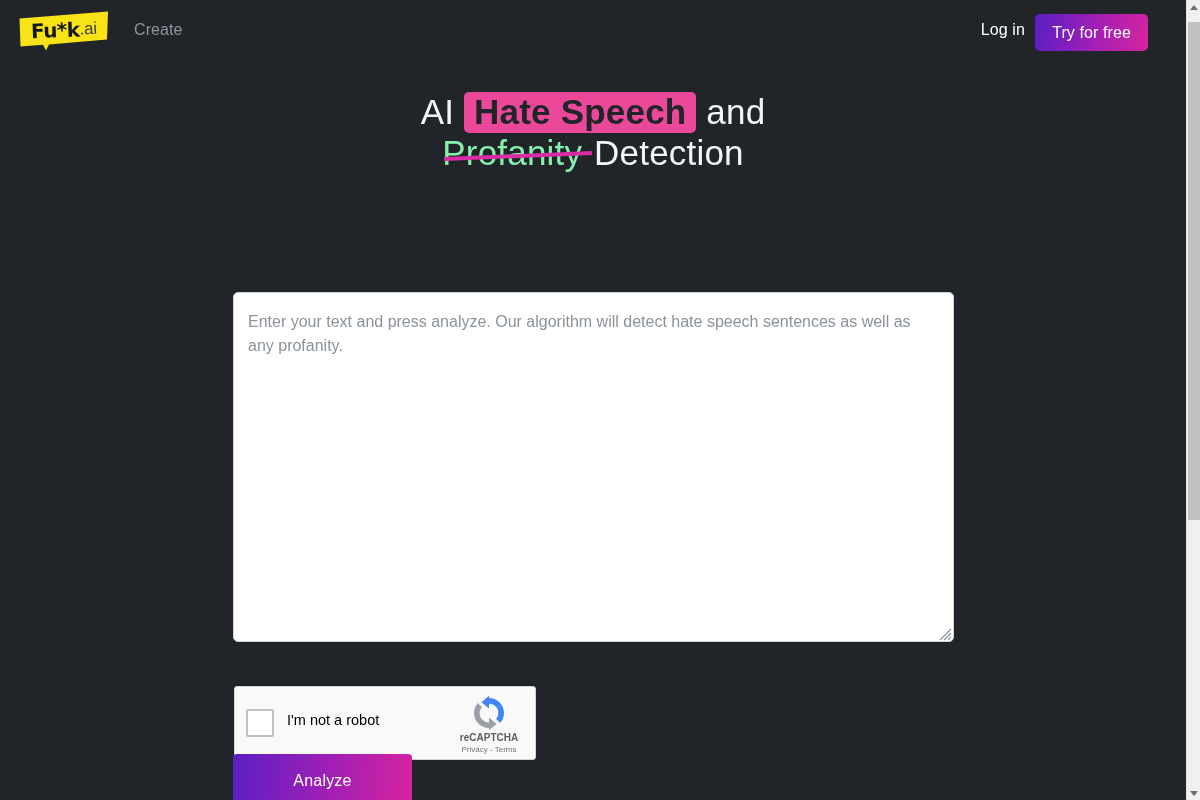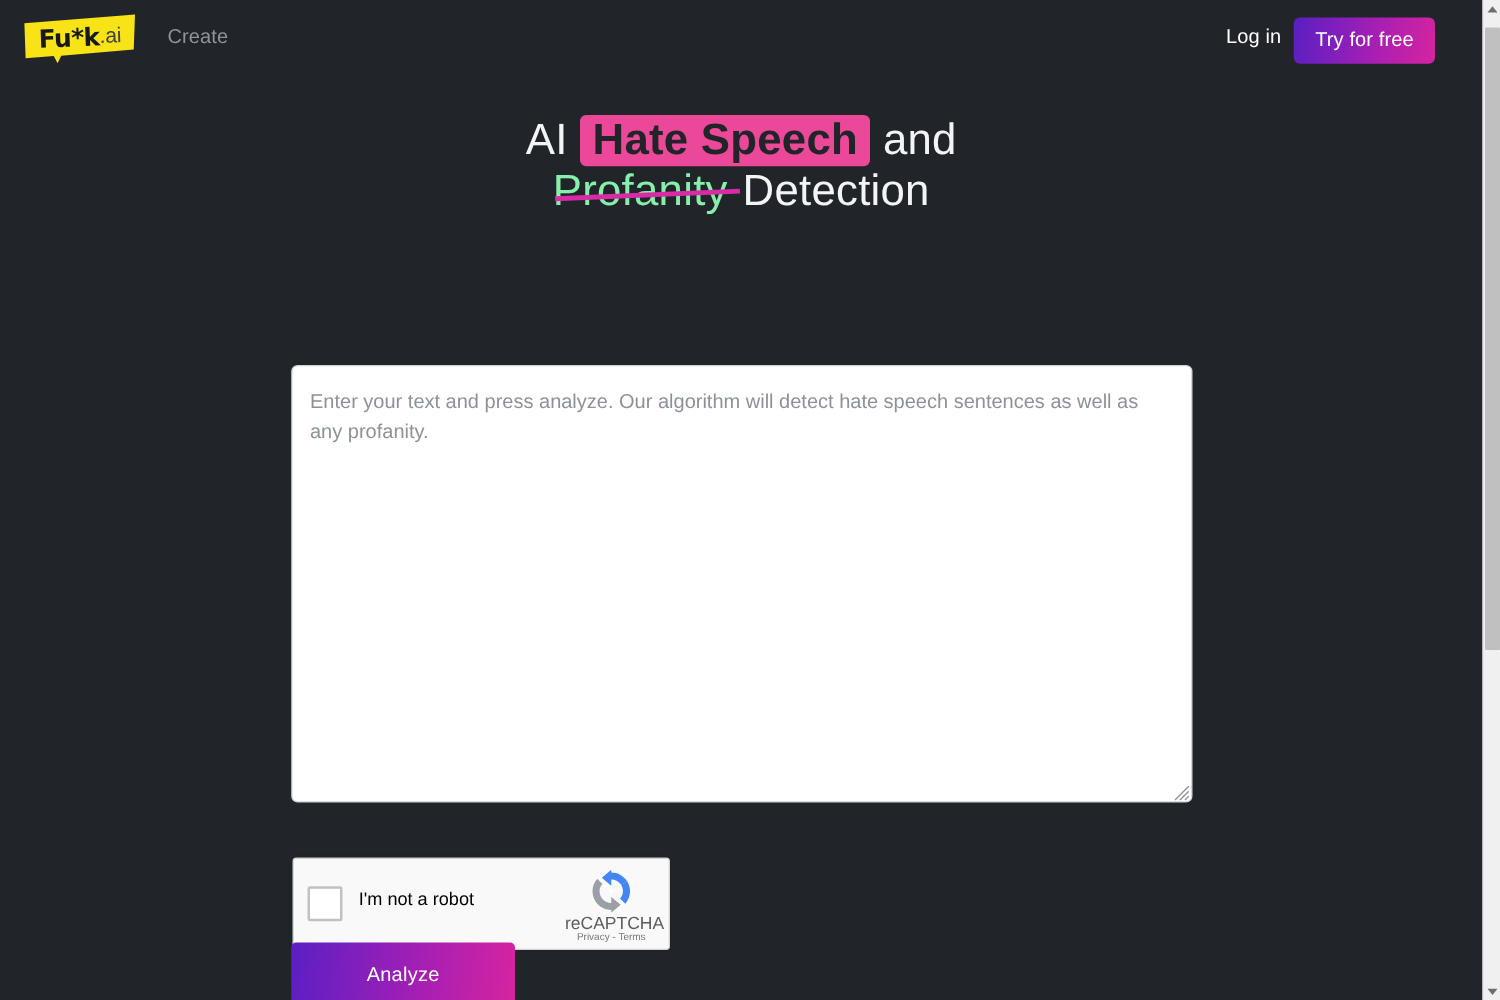--- a/index.html
+++ b/index.html
@@ -239,24 +239,25 @@
     width: 74px;
     text-align: center;
   }
   #recaptcha-logo {
     width: 36px;
     height: 36px;
     margin: 0 auto 1px auto;
     display: block;
   }
   #recaptcha-name {
-    font-size: 14px;
+    font-size: 10px;
     color: #5c5c5c;
     font-family: "Liberation Sans", sans-serif;
     line-height: 12px;
+    font-weight: bold;
   }
   #recaptcha-legal {
     font-size: 8px;
     color: #777777;
     font-family: "Liberation Sans", sans-serif;
     line-height: 11px;
   }
 
   
   #analyze-button {

